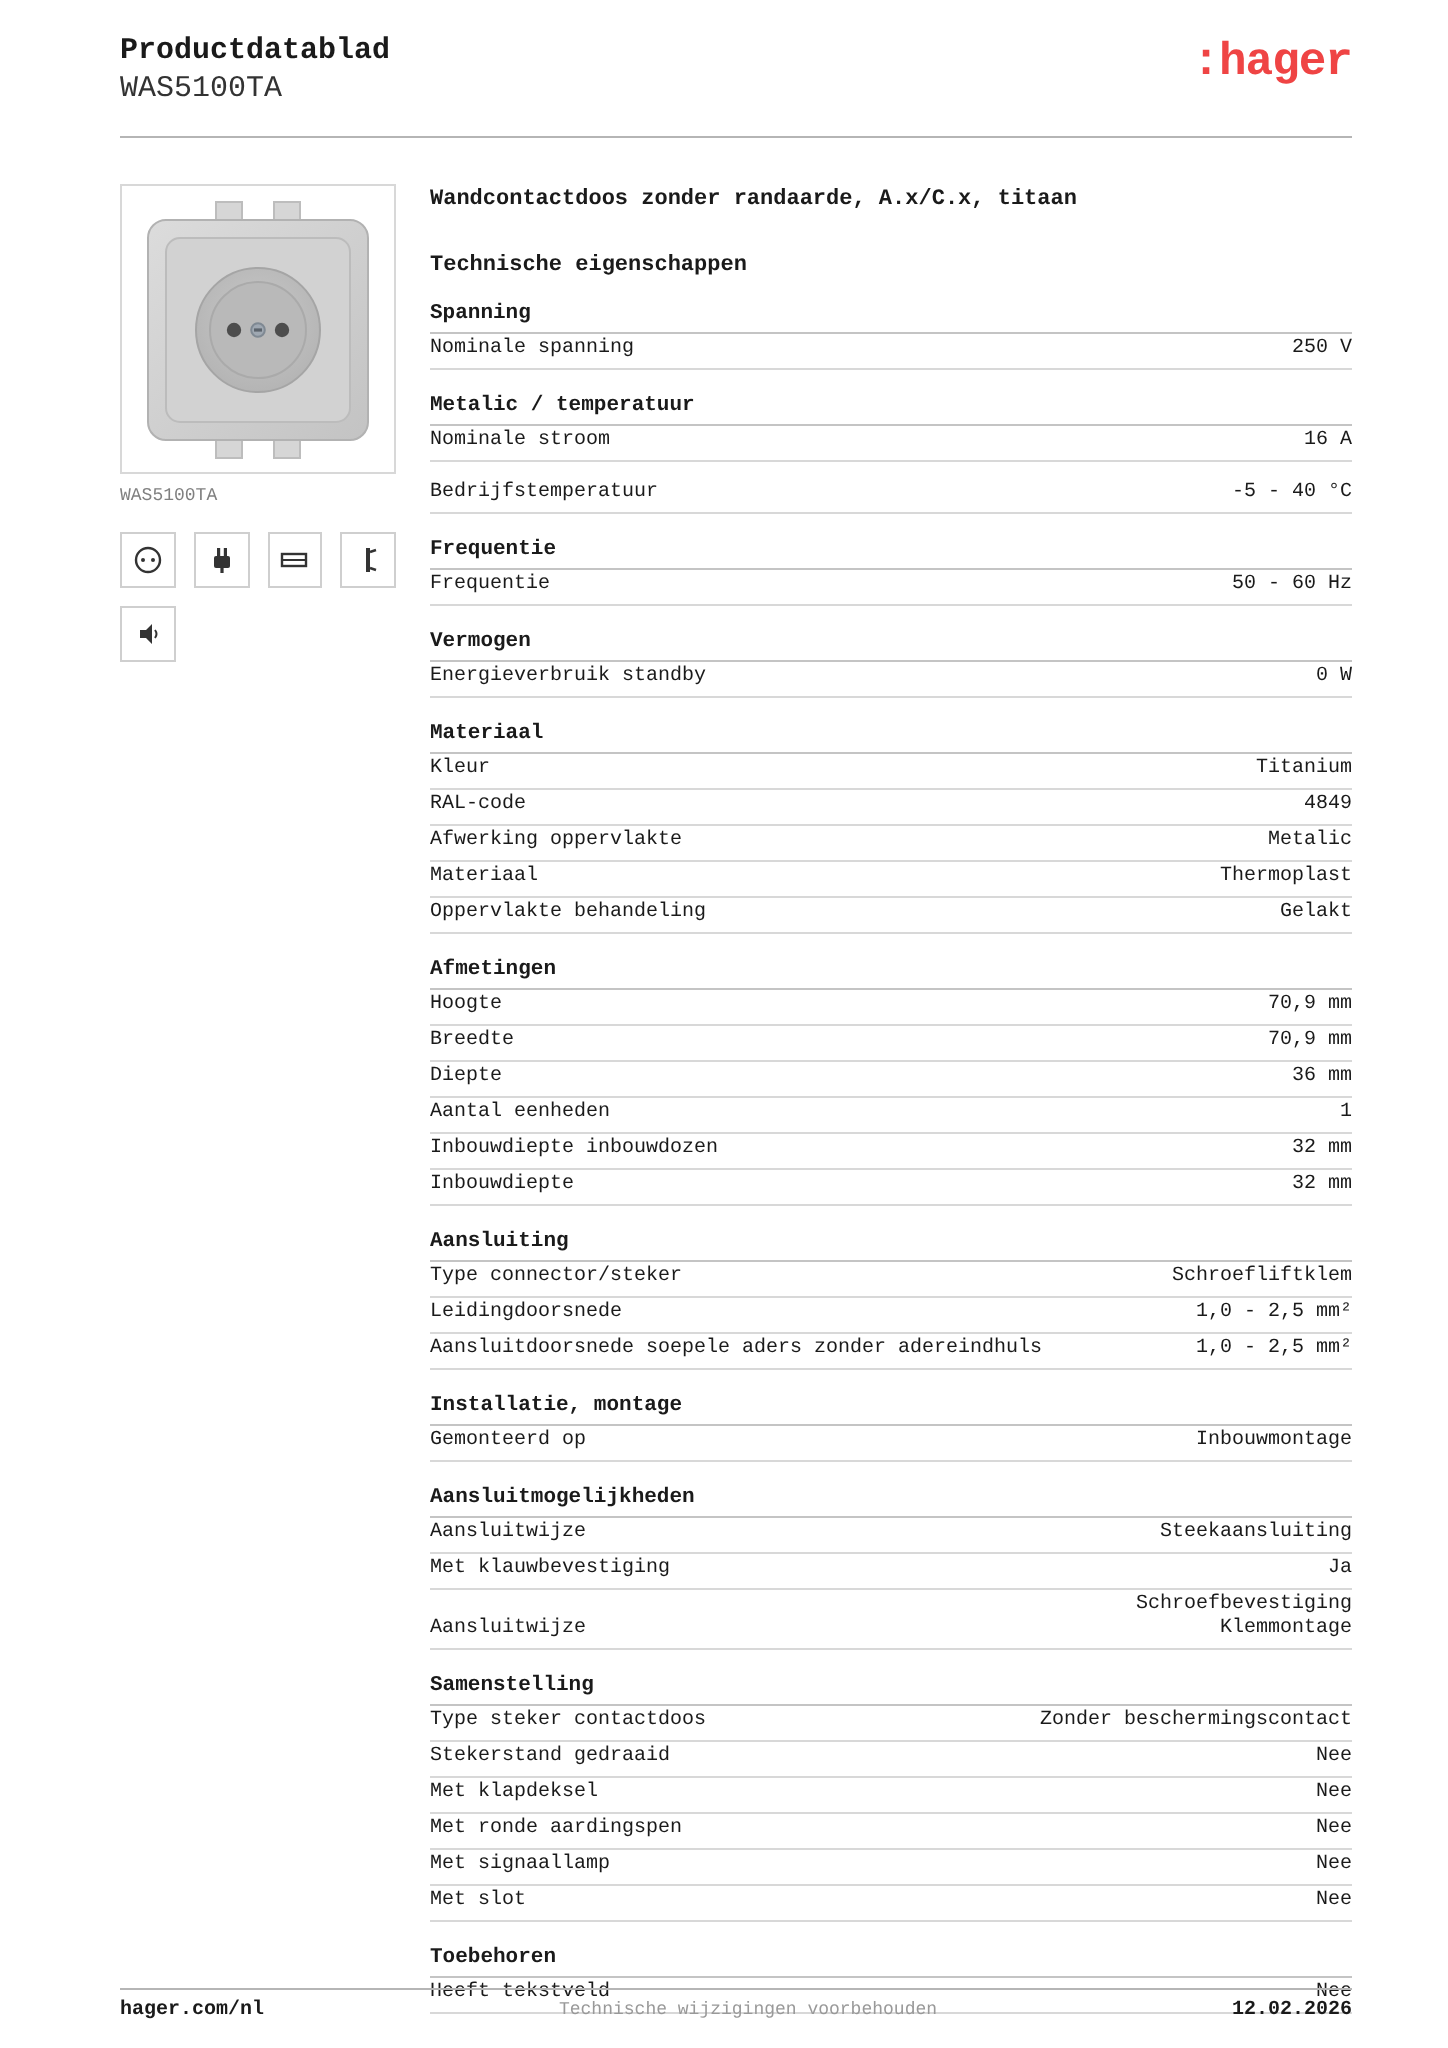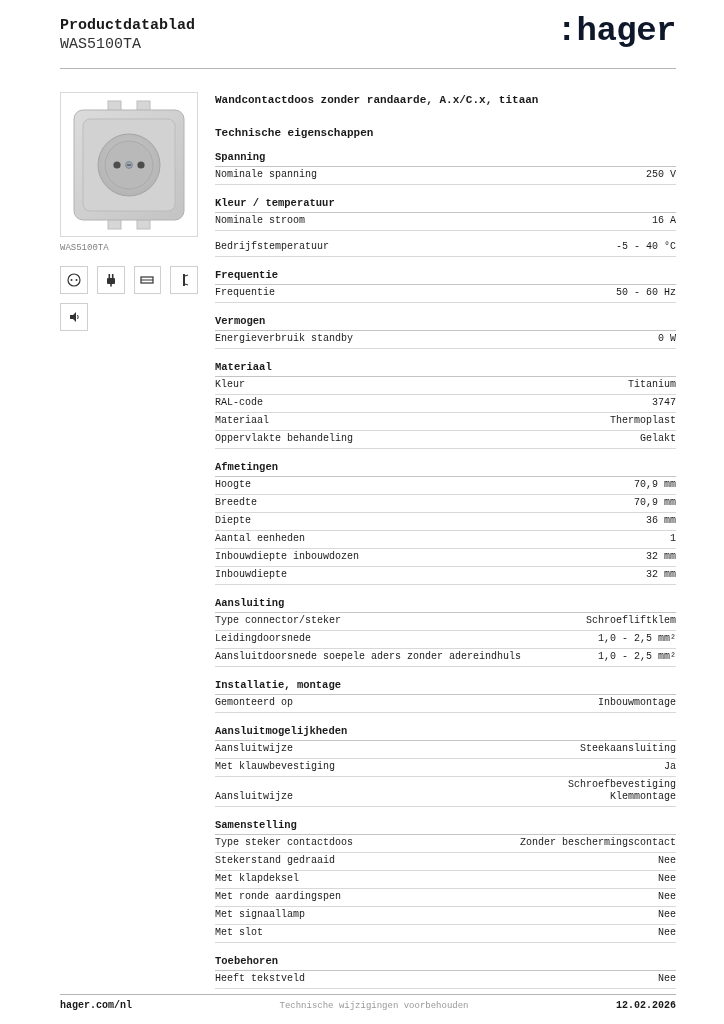--- a/index.html
+++ b/index.html
@@ -5,21 +5,21 @@
   html,body { margin:0; padding:0; background:#e9e9e9; }
   .page {
     position:relative; width:724px; height:1024px; background:#ffffff;
     font-family:Liberation Mono, monospace; color:#1a1a1a; overflow:hidden;
     margin:0 auto;
   }
   
   .header { position:absolute; left:60px; top:16px; width:616px; display:flex; justify-content:space-between; align-items:flex-start; }
   .header-title { font-size:15px; font-weight:bold; line-height:19px; }
   .header-model { font-size:15px; font-weight:normal; color:#333; line-height:19px; }
-  .logo { font-size:34px; font-weight:bold; color:#0f172a; letter-spacing:-0.5px; line-height:30px; }
+  .logo { font-size:23px; font-weight:bold; color:#ef4444; letter-spacing:-0.5px; line-height:30px; }
   .header-rule { position:absolute; left:60px; top:68px; width:616px; border-top:1px solid #b5b5b5; }
 
   
   .left-col { position:absolute; left:60px; top:92px; width:138px; }
   .product-photo-box { width:136px; height:143px; border:1px solid #d8d8d8; display:flex; align-items:center; justify-content:center; background:#fff; }
   .photo-caption { margin-top:6px; font-size:9px; color:#808080; }
   .icon-row { margin-top:13px; display:flex; gap:9px; }
   .icon-row2 { margin-top:9px; display:flex; gap:9px; }
   .icon-box { width:26px; height:26px; border:1px solid #cfcfcf; display:flex; align-items:center; justify-content:center; background:#fff; }
 
@@ -128,21 +128,21 @@
     <div class="tech-title">Technische eigenschappen</div>
     <div>
         <div class="section">
           <div class="section-heading">Spanning</div>
           <div class="row">
             <span class="label">Nominale spanning</span>
             <span class="value">250 V</span>
           </div>
         </div>
         <div class="section">
-          <div class="section-heading">Kleur / temperatuur</div>
+          <div class="section-heading">Metalic / temperatuur</div>
           <div class="row">
             <span class="label">Nominale stroom</span>
             <span class="value">16 A</span>
           </div>
         </div>
         <div class="section">
           <div class="row">
             <span class="label">Bedrijfstemperatuur</span>
             <span class="value">-5 - 40 °C</span>
           </div>
@@ -162,21 +162,25 @@
           </div>
         </div>
         <div class="section">
           <div class="section-heading">Materiaal</div>
           <div class="row">
             <span class="label">Kleur</span>
             <span class="value">Titanium</span>
           </div>
           <div class="row">
             <span class="label">RAL-code</span>
-            <span class="value">3747</span>
+            <span class="value">4849</span>
+          </div>
+          <div class="row">
+            <span class="label">Afwerking oppervlakte</span>
+            <span class="value">Metalic</span>
           </div>
           <div class="row">
             <span class="label">Materiaal</span>
             <span class="value">Thermoplast</span>
           </div>
           <div class="row">
             <span class="label">Oppervlakte behandeling</span>
             <span class="value">Gelakt</span>
           </div>
         </div>

